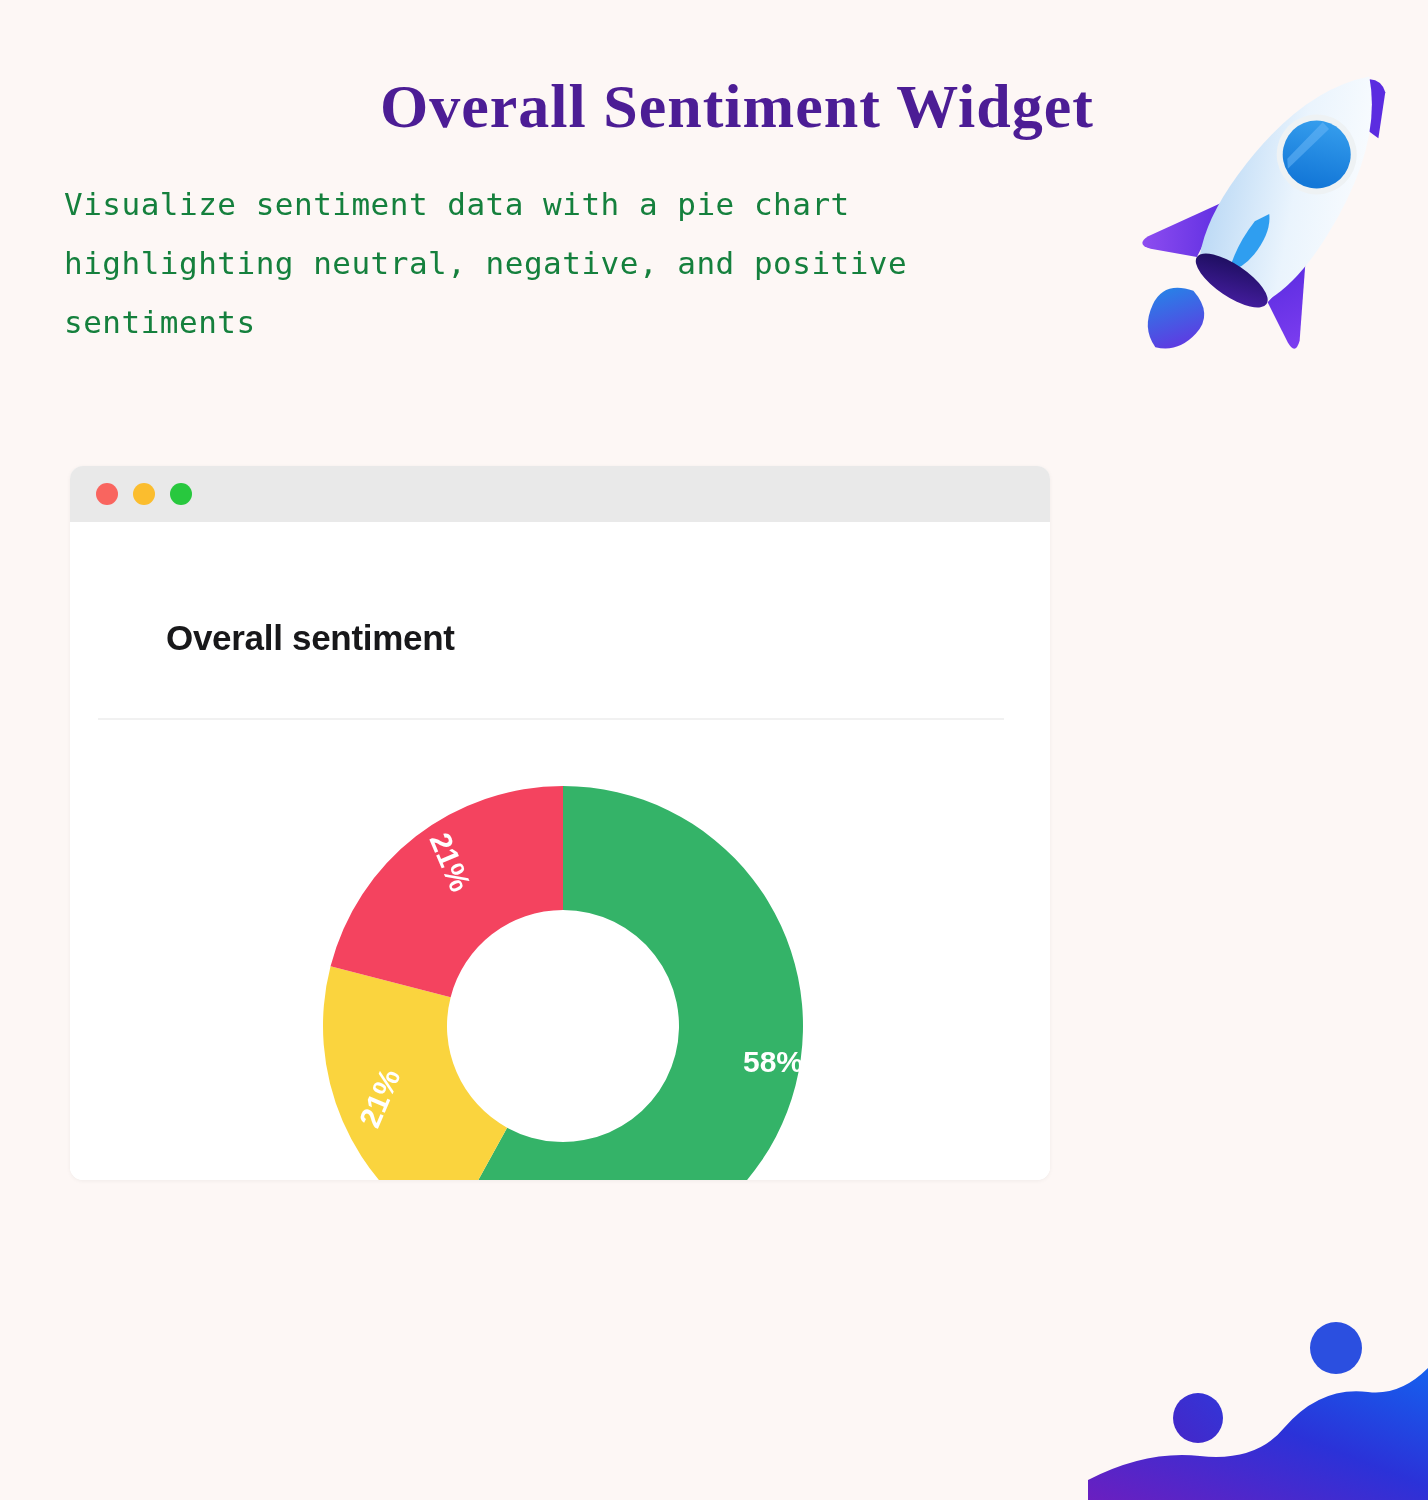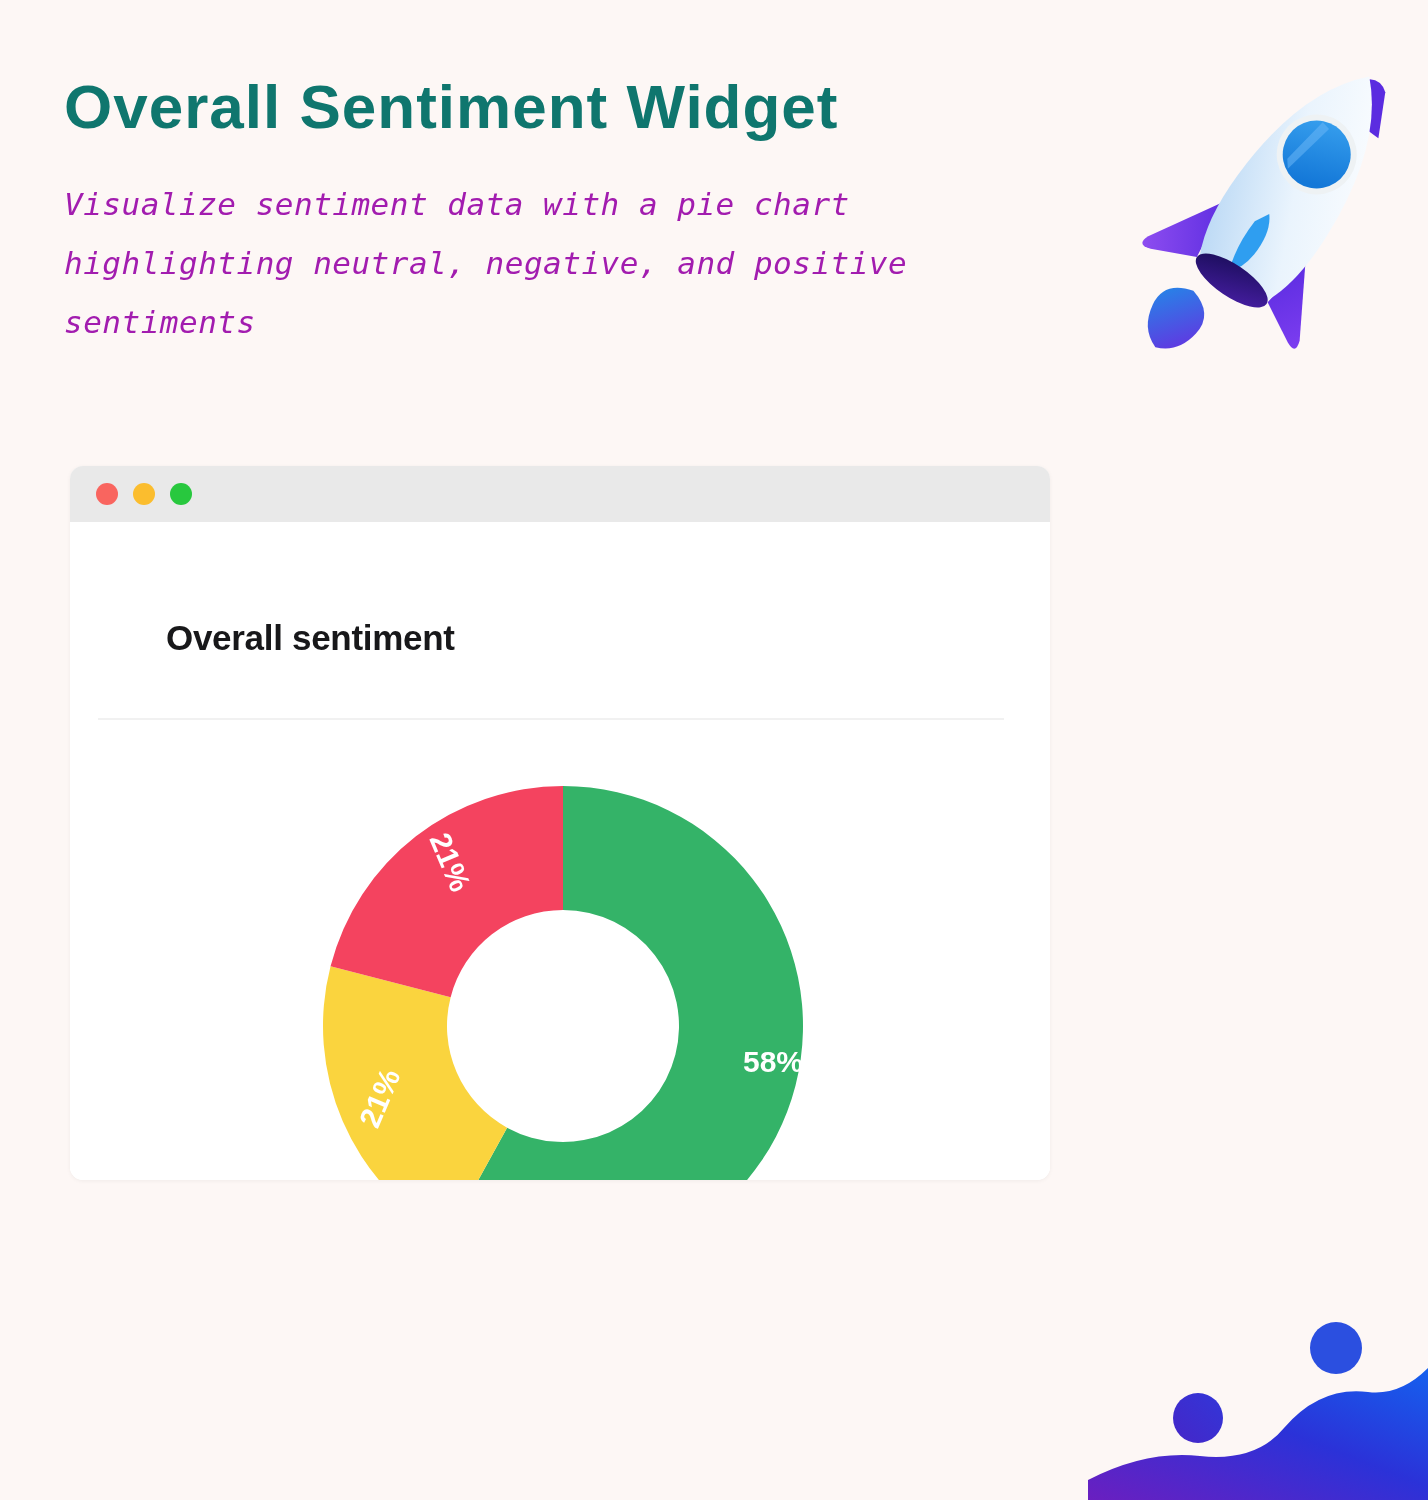--- a/index.html
+++ b/index.html
@@ -38,38 +38,38 @@
 
   
   .page-header {
     position: absolute;
     left: 64px;
     top: 72px;
     width: 1030px;
   }
 
   .page-title {
-    font-family: Liberation Sans, sans-serif;
+    font-family: Liberation Serif, serif;
     font-size: 62px;
     font-weight: bold;
     line-height: 1.12;
     letter-spacing: 1px;
-    color: #0f766e;
+    color: #4c1d95;
     white-space: nowrap;
+    text-align: right;
   }
 
   .page-subtitle {
     margin-top: 34px;
     font-family: "DejaVu Sans Mono", "Liberation Mono", monospace;
     font-size: 31px;
     line-height: 1.9;
     letter-spacing: 0.5px;
-    color: #a21caf;
+    color: #15803d;
     max-width: 990px;
-    font-style: italic;
   }
 
   
   .browser-window {
     position: absolute;
     left: 70px;
     top: 466px;
     width: 980px;
     height: 714px;
     border-radius: 13px;

